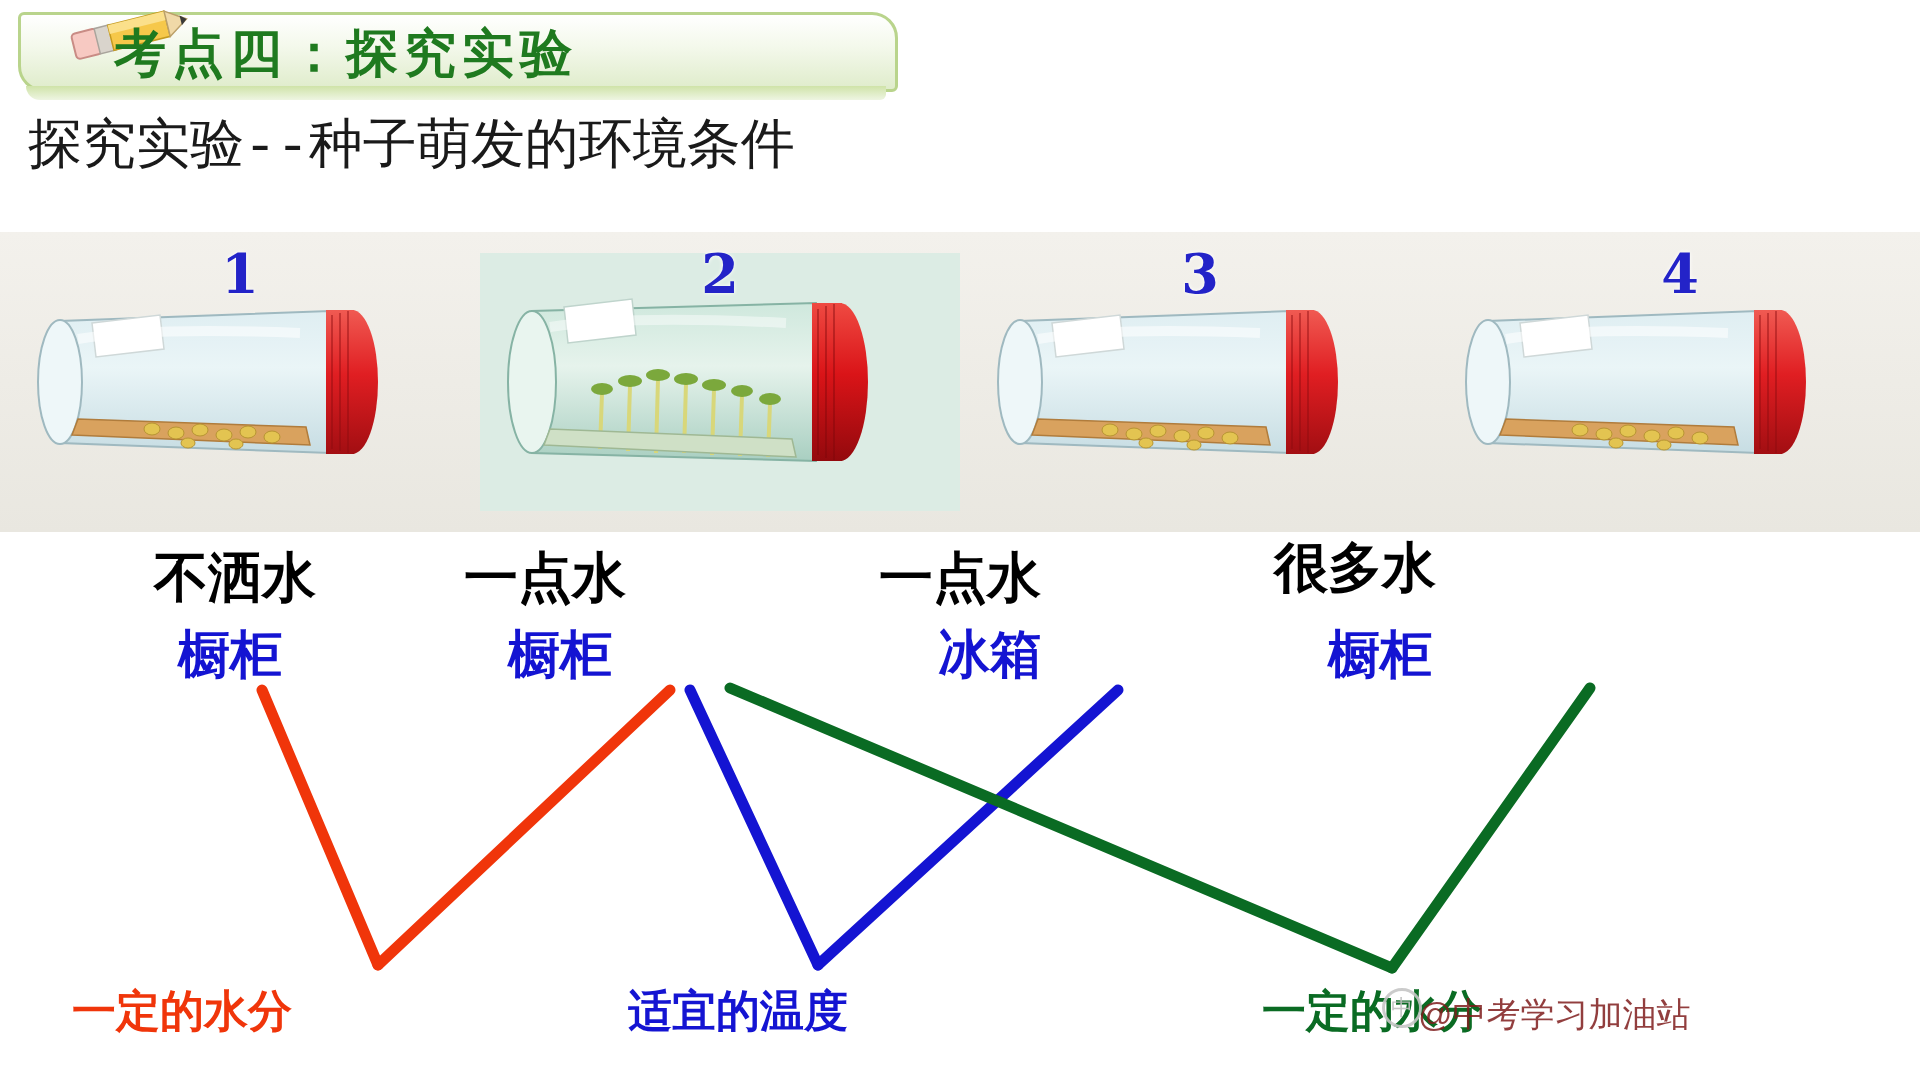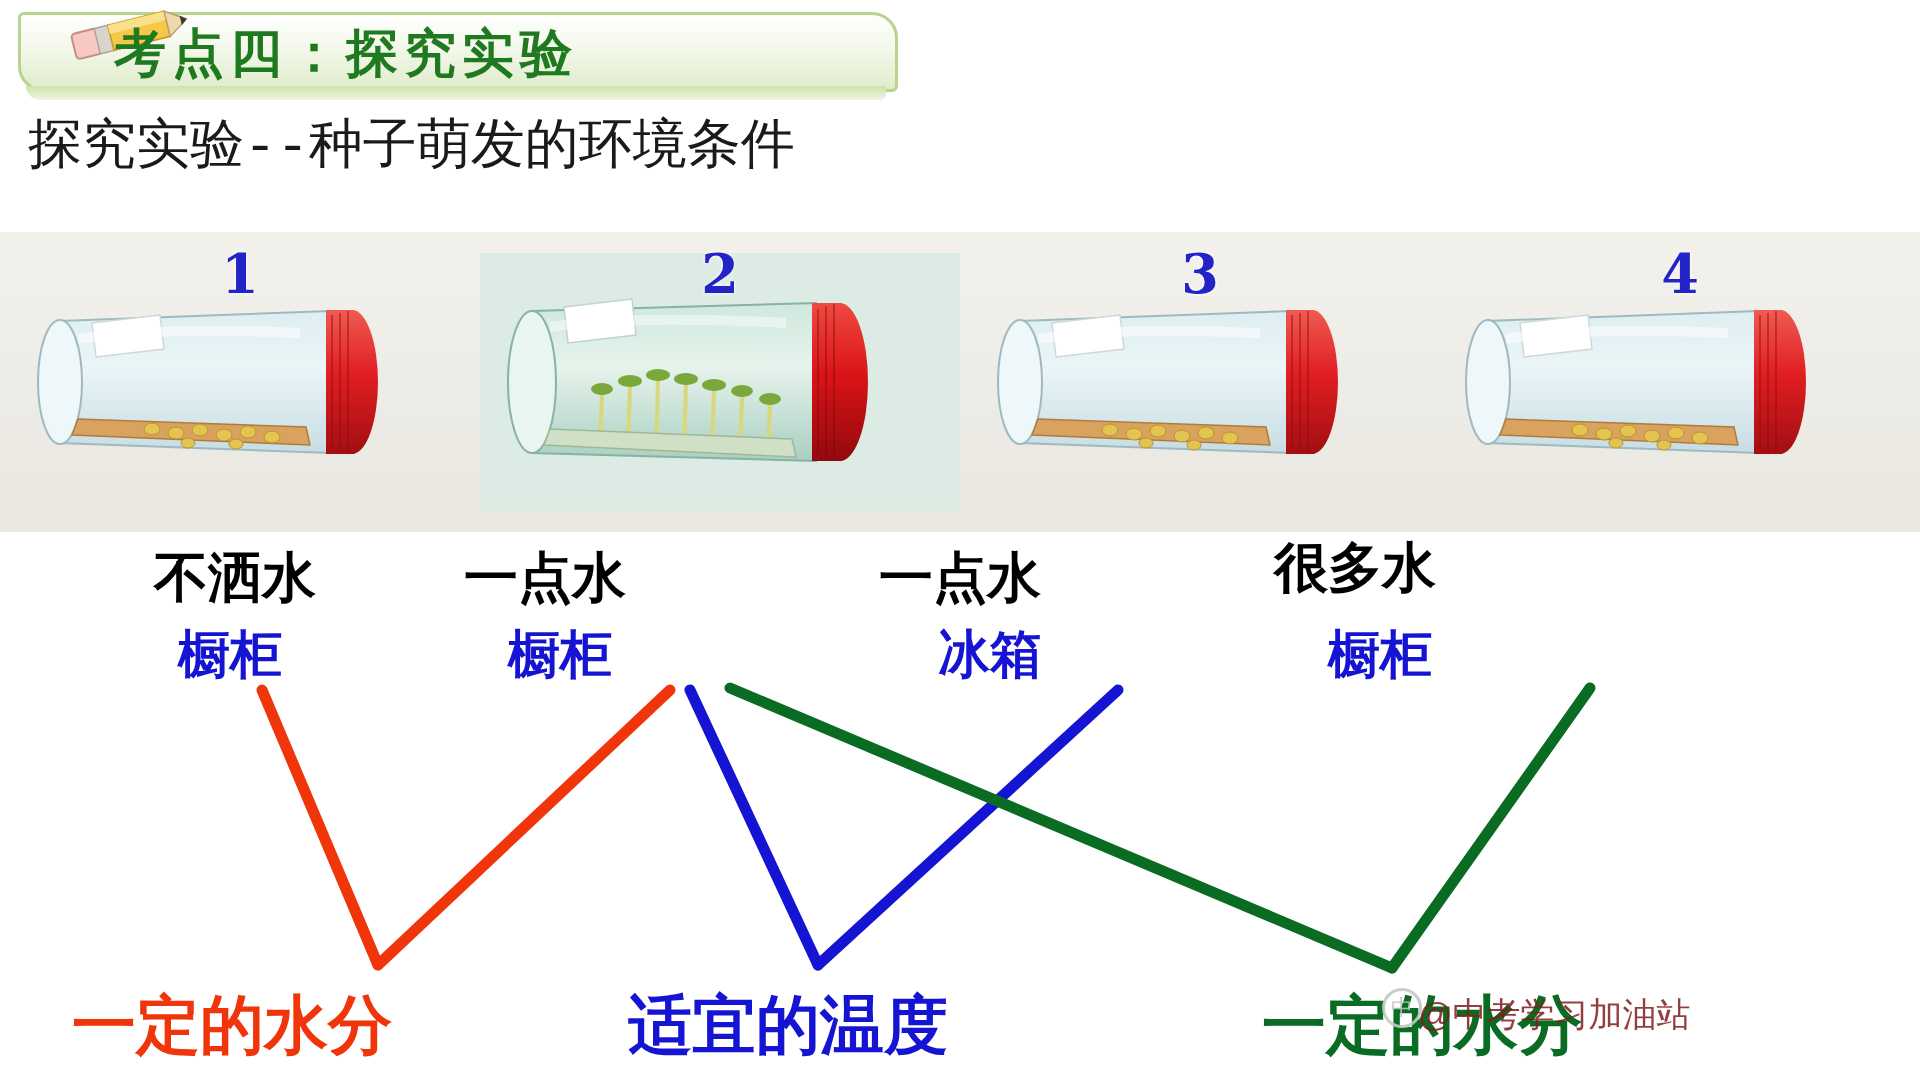--- a/index.html
+++ b/index.html
@@ -138,21 +138,21 @@
     font-size: 52px;
     font-weight: bold;
     color: #1414d2;
     white-space: nowrap;
     text-align: center;
   }
   
   .concl {
     position: absolute;
     font-family: "DejaVu Sans", sans-serif;
-    font-size: 64px;
+    font-size: 44px;
     font-weight: bold;
     white-space: nowrap;
   }
   #concl-water { color: #f0350a; left: 72px; top: 982px; }
   #concl-temp  { color: #1414d2; left: 628px; top: 982px; }
   #concl-air   { color: #0a6b23; left: 1262px; top: 982px; }
 
   
   #lines {
     position: absolute;

